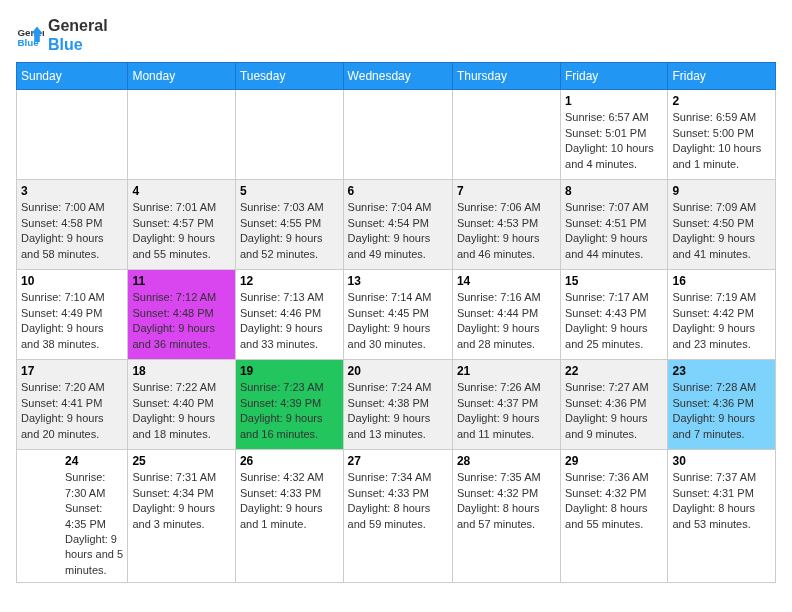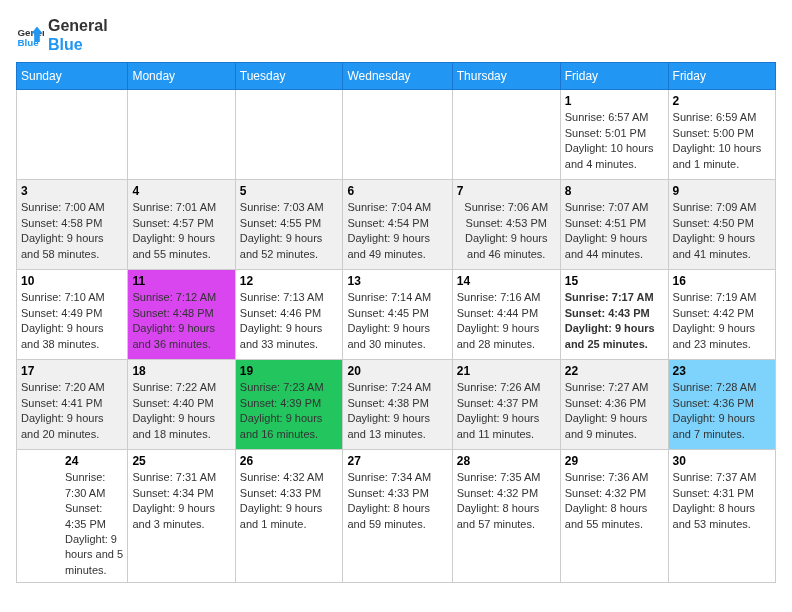--- a/index.html
+++ b/index.html
@@ -154,21 +154,21 @@
 Daylight: 9 hours and 52 minutes.</div>
         </td>
         <td style="background: rgb(240, 240, 240);">
           <span class="day-number">6</span>
           <div class="day-info" style="white-space: pre-line;">Sunrise: 7:04 AM
 Sunset: 4:54 PM
 Daylight: 9 hours and 49 minutes.</div>
         </td>
         <td style="background: rgb(240, 240, 240);">
           <span class="day-number">7</span>
-          <div class="day-info" style="white-space: pre-line; text-align: center;">Sunrise: 7:06 AM
+          <div class="day-info" style="white-space: pre-line;">Sunrise: 7:06 AM
 Sunset: 4:53 PM
 Daylight: 9 hours and 46 minutes.</div>
         </td>
         <td style="background: rgb(240, 240, 240);">
           <span class="day-number">8</span>
           <div class="day-info" style="white-space: pre-line;">Sunrise: 7:07 AM
 Sunset: 4:51 PM
 Daylight: 9 hours and 44 minutes.</div>
         </td>
         <td style="background: rgb(240, 240, 240);">
@@ -204,21 +204,21 @@
 Daylight: 9 hours and 30 minutes.</div>
         </td>
         <td style="background: rgb(255, 255, 255);">
           <span class="day-number">14</span>
           <div class="day-info" style="white-space: pre-line;">Sunrise: 7:16 AM
 Sunset: 4:44 PM
 Daylight: 9 hours and 28 minutes.</div>
         </td>
         <td style="background: rgb(255, 255, 255);">
           <span class="day-number">15</span>
-          <div class="day-info" style="white-space: pre-line; font-weight: bold;">Sunrise: 7:17 AM
+          <div class="day-info" style="white-space: pre-line;">Sunrise: 7:17 AM
 Sunset: 4:43 PM
 Daylight: 9 hours and 25 minutes.</div>
         </td>
         <td style="background: rgb(255, 255, 255);">
           <span class="day-number">16</span>
           <div class="day-info" style="white-space: pre-line;">Sunrise: 7:19 AM
 Sunset: 4:42 PM
 Daylight: 9 hours and 23 minutes.</div>
         </td>
       </tr>

